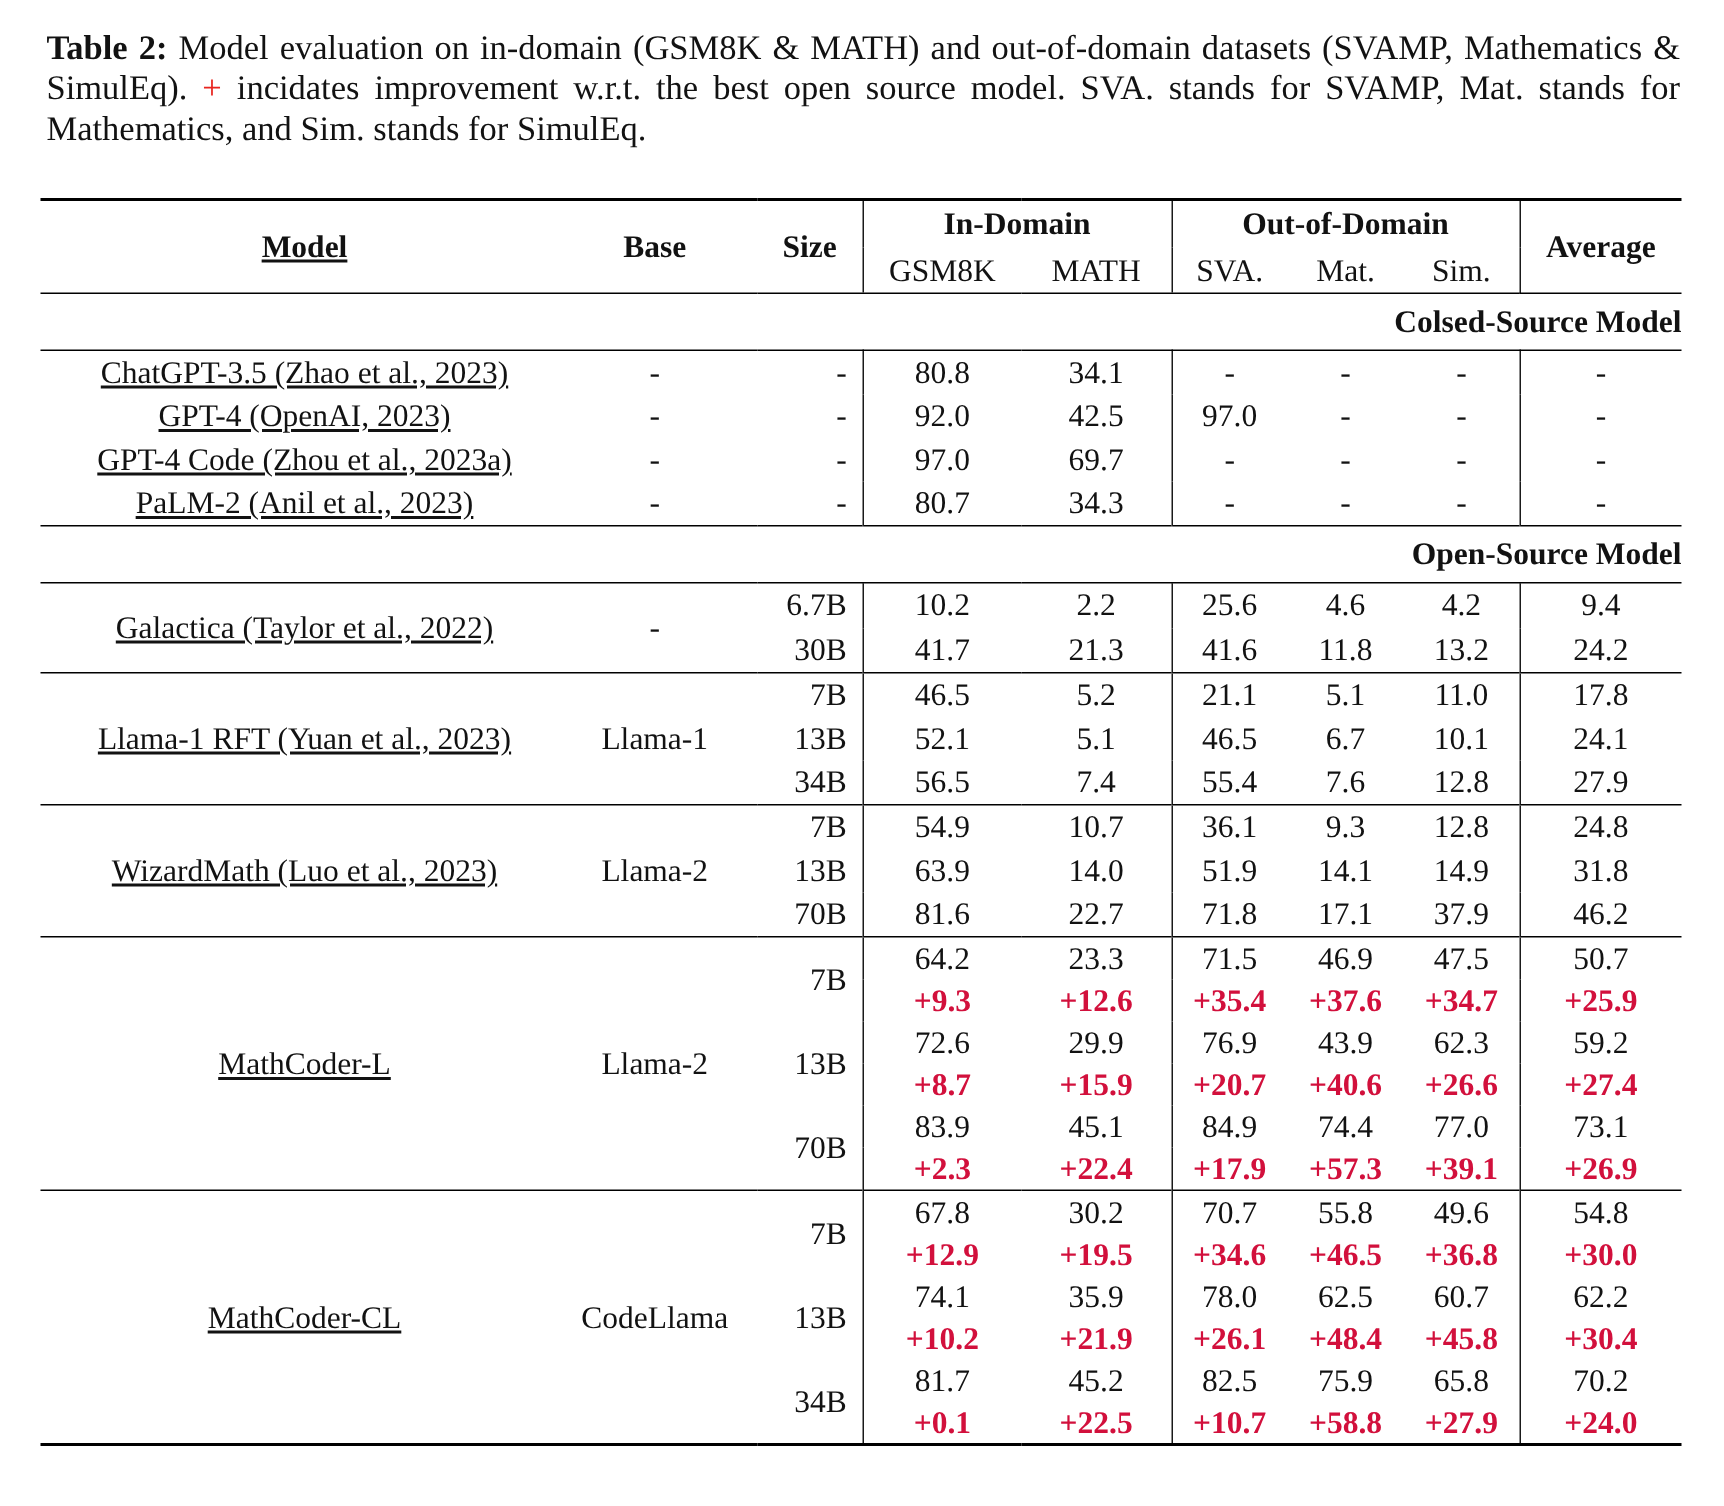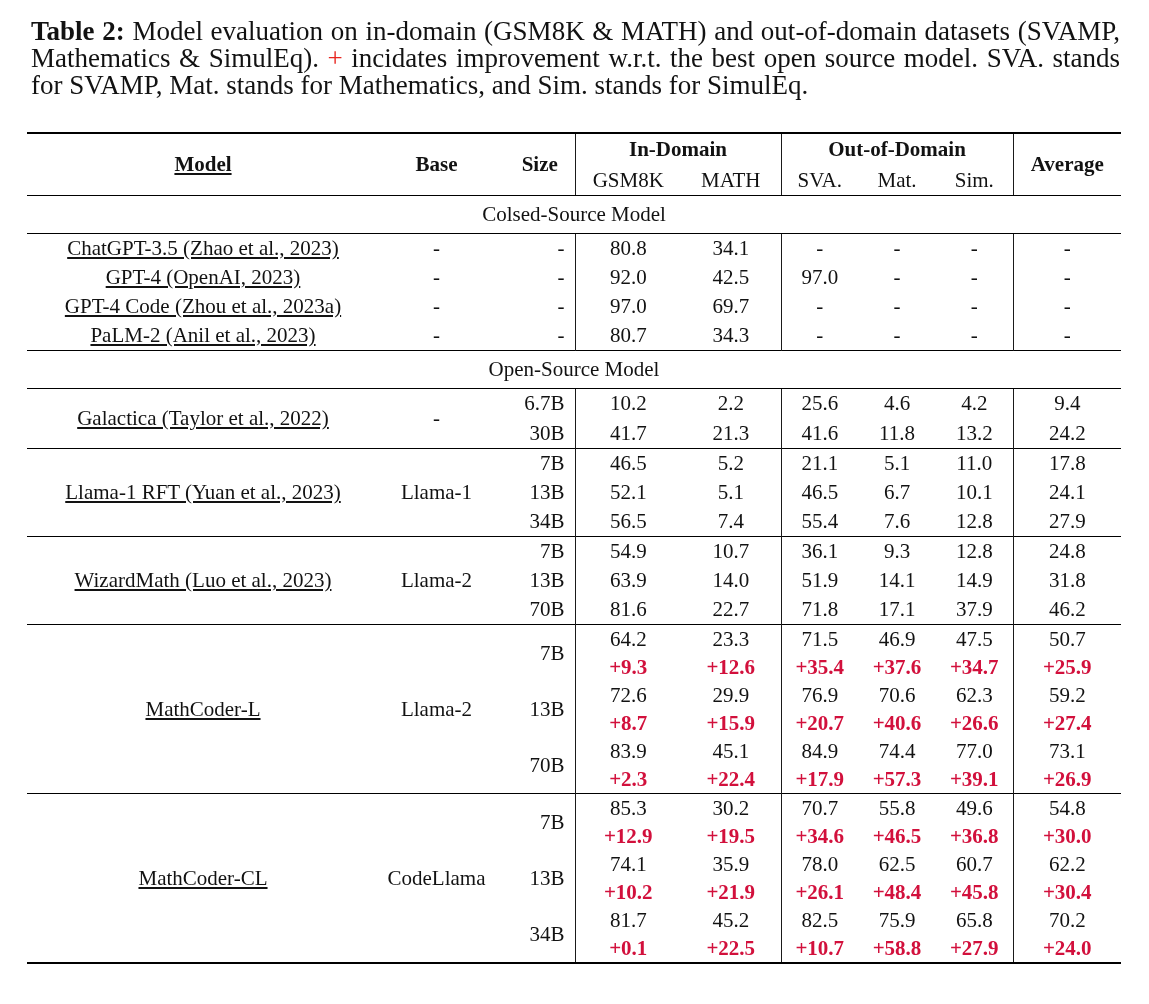--- a/index.html
+++ b/index.html
@@ -10,21 +10,21 @@
   html,body{margin:0;padding:0;background:#fff;}
   body{
     width:1149px;height:1004px;
     font-family:"Liberation Serif","DejaVu Serif",serif;
     color:#111;
     overflow:hidden;
   }
   
   .caption{
     margin:18px 29px 0 31px;
-    font-size:27px;
+    font-size:23px;
     line-height:27px;
     text-align:justify;
     color:#121212;
   }
   .cap-label{font-weight:bold;}
   .cap-plus{color:var(--caption-plus-red);}
   
   table.results{
     margin:33px 0 0 27px;
     width:1094px;
@@ -42,22 +42,22 @@
     font-weight:normal;
     white-space:nowrap;
     overflow:hidden;
   }
   tr.h1 th{height:31px;font-weight:bold;}
   tr.h2 th{height:30px;font-weight:normal;}
   tr.h1 th.vspan{border-bottom:1.8px solid var(--rule-color);}
   tr.h2 th{border-bottom:1.8px solid var(--rule-color);}
   tr.section td{
     height:37px;
-    font-weight:normal;
-    text-align:center;
+    font-weight:bold;
+    text-align:right;
     border-top:1.8px solid var(--rule-color);
     border-bottom:1.8px solid var(--rule-color);
   }
   tr.gs>td{border-top:1.4px solid var(--rule-color);}
   tbody.mc td{height:28px;}
   .model{text-align:center;padding-left:11px;text-decoration:underline;}
   .base{text-align:center;}
   .size{text-align:right;padding-right:10px;}
   .num{text-align:center;}
   .bl{border-left:1.4px solid #1a1a1a;}
@@ -268,21 +268,21 @@
       <td class="num bl">+35.4</td>
       <td class="num">+37.6</td>
       <td class="num">+34.7</td>
       <td class="num bl">+25.9</td>
     </tr>
     <tr>
       <td class="size" rowspan="2">13B</td>
       <td class="num bl">72.6</td>
       <td class="num">29.9</td>
       <td class="num bl">76.9</td>
-      <td class="num">70.6</td>
+      <td class="num">43.9</td>
       <td class="num">62.3</td>
       <td class="num bl">59.2</td>
     </tr>
     <tr class="imp">
       <td class="num bl">+8.7</td>
       <td class="num">+15.9</td>
       <td class="num bl">+20.7</td>
       <td class="num">+40.6</td>
       <td class="num">+26.6</td>
       <td class="num bl">+27.4</td>
@@ -304,21 +304,21 @@
       <td class="num">+39.1</td>
       <td class="num bl">+26.9</td>
     </tr>
   </tbody>
 
   <tbody class="mc">
     <tr class="gs">
       <td class="model" rowspan="6">MathCoder-CL</td>
       <td class="base" rowspan="6">CodeLlama</td>
       <td class="size" rowspan="2">7B</td>
-      <td class="num bl">85.3</td>
+      <td class="num bl">67.8</td>
       <td class="num">30.2</td>
       <td class="num bl">70.7</td>
       <td class="num">55.8</td>
       <td class="num">49.6</td>
       <td class="num bl">54.8</td>
     </tr>
     <tr class="imp">
       <td class="num bl">+12.9</td>
       <td class="num">+19.5</td>
       <td class="num bl">+34.6</td>

